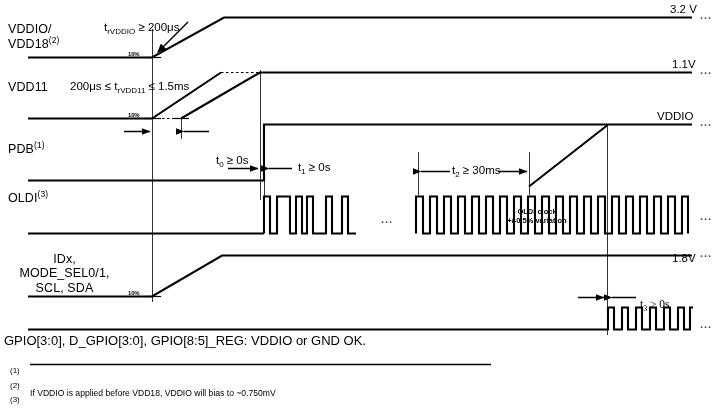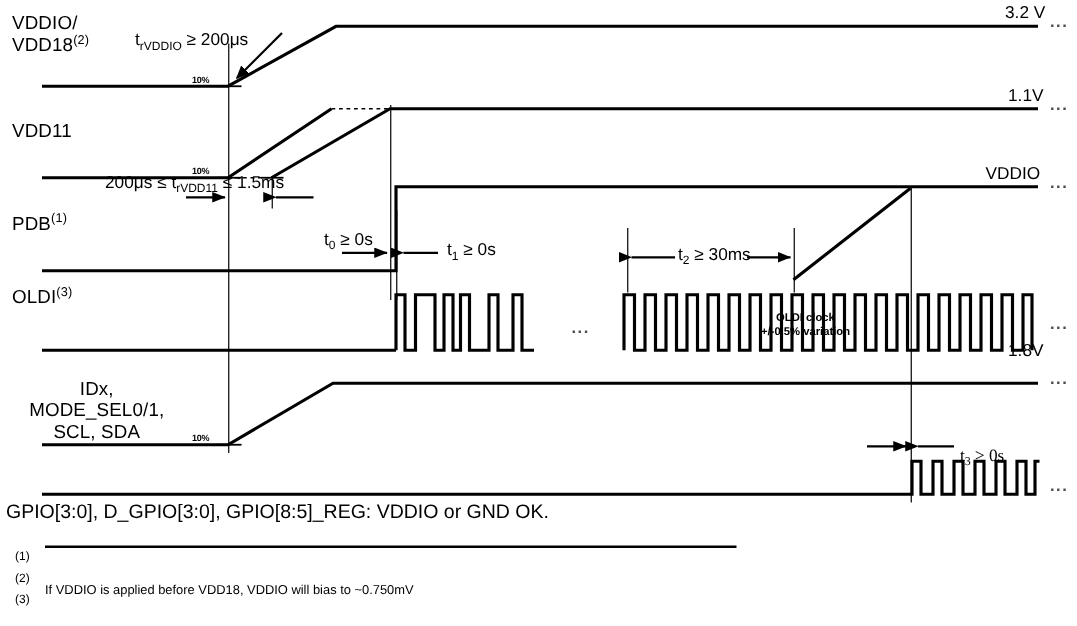--- a/index.html
+++ b/index.html
@@ -191,46 +191,46 @@
     <g stroke="#000" stroke-width="1.5" fill="none">
       <line x1="578" y1="297.5" x2="604" y2="297.5" marker-end="url(#arrR)"></line>
       <line x1="636" y1="297.5" x2="612" y2="297.5" marker-end="url(#arrL)"></line>
     </g>
 
     <g>
       <line x1="30" y1="364.5" x2="491" y2="364.5" stroke="#000" stroke-width="1.6"></line>
     </g>
   </svg>
 
-  <div class="lbl sig-name" style="left:8px; top:8px;"><span>VDDIO/</span><br><span>VDD18</span><span class="sup">(2)</span></div>
+  <div class="lbl sig-name" style="left:8px; top:22px;"><span>VDDIO/</span><br><span>VDD18</span><span class="sup">(2)</span></div>
 
   <div class="lbl sig-name" style="left:8px; top:80px;"><span>VDD11</span></div>
 
   <div class="lbl sig-name" style="left:8px; top:141px;"><span>PDB</span><span class="sup">(1)</span></div>
 
   <div class="lbl sig-name" style="left:8px; top:190px;"><span>OLDI</span><span class="sup">(3)</span></div>
 
   <div class="lbl sig-name center" style="left:2px; top:252px; width:125px;"><span>IDx,</span><br><span>MODE_SEL0/1,</span><br><span>SCL, SDA</span></div>
 
-  <div class="lbl tmark" style="left:90px; top:21px;"><span>t</span><span class="sub">rVDDIO</span><span> ≥ 200μs</span></div>
-
-  <div class="lbl tmark" style="left:70px; top:80px;margin-top:36px;"><span>200μs ≤ t</span><span class="sub">rVDD11</span><span> ≤ 1.5ms</span></div>
+  <div class="lbl tmark" style="left:104px; top:21px;"><span>t</span><span class="sub">rVDDIO</span><span> ≥ 200μs</span></div>
+
+  <div class="lbl tmark" style="left:70px; top:80px;"><span>200μs ≤ t</span><span class="sub">rVDD11</span><span> ≤ 1.5ms</span></div>
 
   <div class="lbl tmark" style="left:216px; top:124px;margin-top:30px;"><span>t</span><span class="sub">0</span><span> ≥ 0s</span></div>
 
   <div class="lbl tmark" style="left:298px; top:161px;"><span>t</span><span class="sub">1</span><span> ≥ 0s</span></div>
 
   <div class="lbl tmark" style="left:452px; top:164px;"><span>t</span><span class="sub">2</span><span> ≥ 30ms</span></div>
 
   <div class="lbl tmark" style="left:640px; top:298px;font-family:Liberation Serif, serif;"><span>t</span><span class="sub">3</span><span> ≥ 0s</span></div>
 
   <div class="lbl volt" style="left:670px; top:3px;">3.2 V</div>
   <div class="lbl volt" style="left:672px; top:58px;">1.1V</div>
   <div class="lbl volt" style="left:657px; top:110px;">VDDIO</div>
-  <div class="lbl volt" style="left:672px; top:228px;">1.8V</div>
+  <div class="lbl volt" style="left:672px; top:252px;">1.8V</div>
 
   <div class="lbl tenpct" style="left:128px; top:51px;">10%</div>
   <div class="lbl tenpct" style="left:128px; top:112px;">10%</div>
   <div class="lbl tenpct" style="left:128px; top:290px;">10%</div>
 
   <div class="lbl clknote" style="left:493px; top:207px; width:88px;">OLDI clock
 +/-0.5% variation</div>
 
   <div class="lbl dots" style="left:381px; top:213px;">...</div>
   <div class="lbl dots" style="left:700px; top:9px;">...</div>

